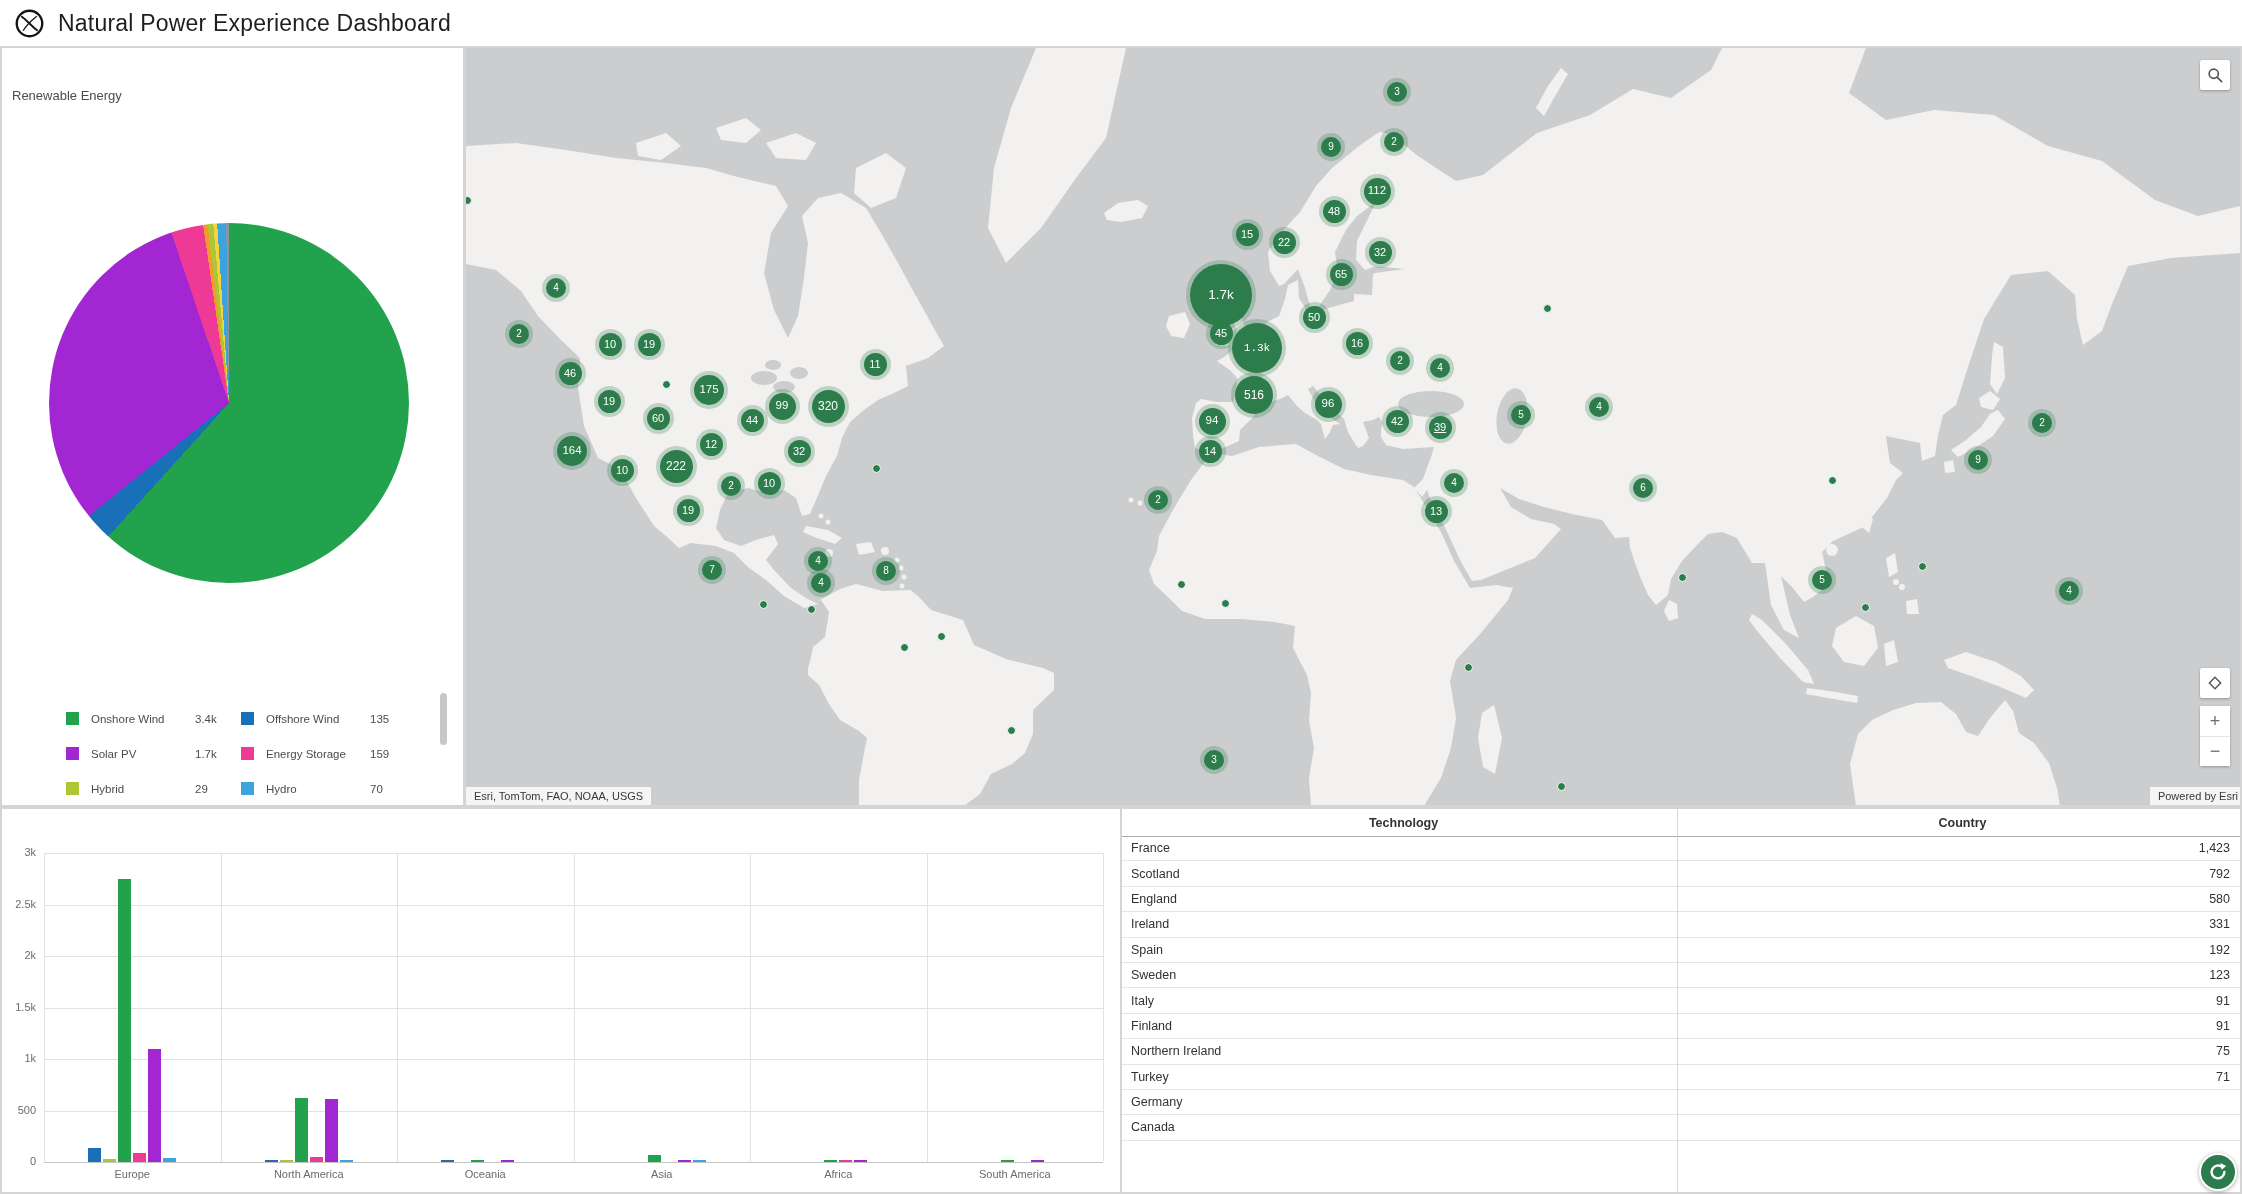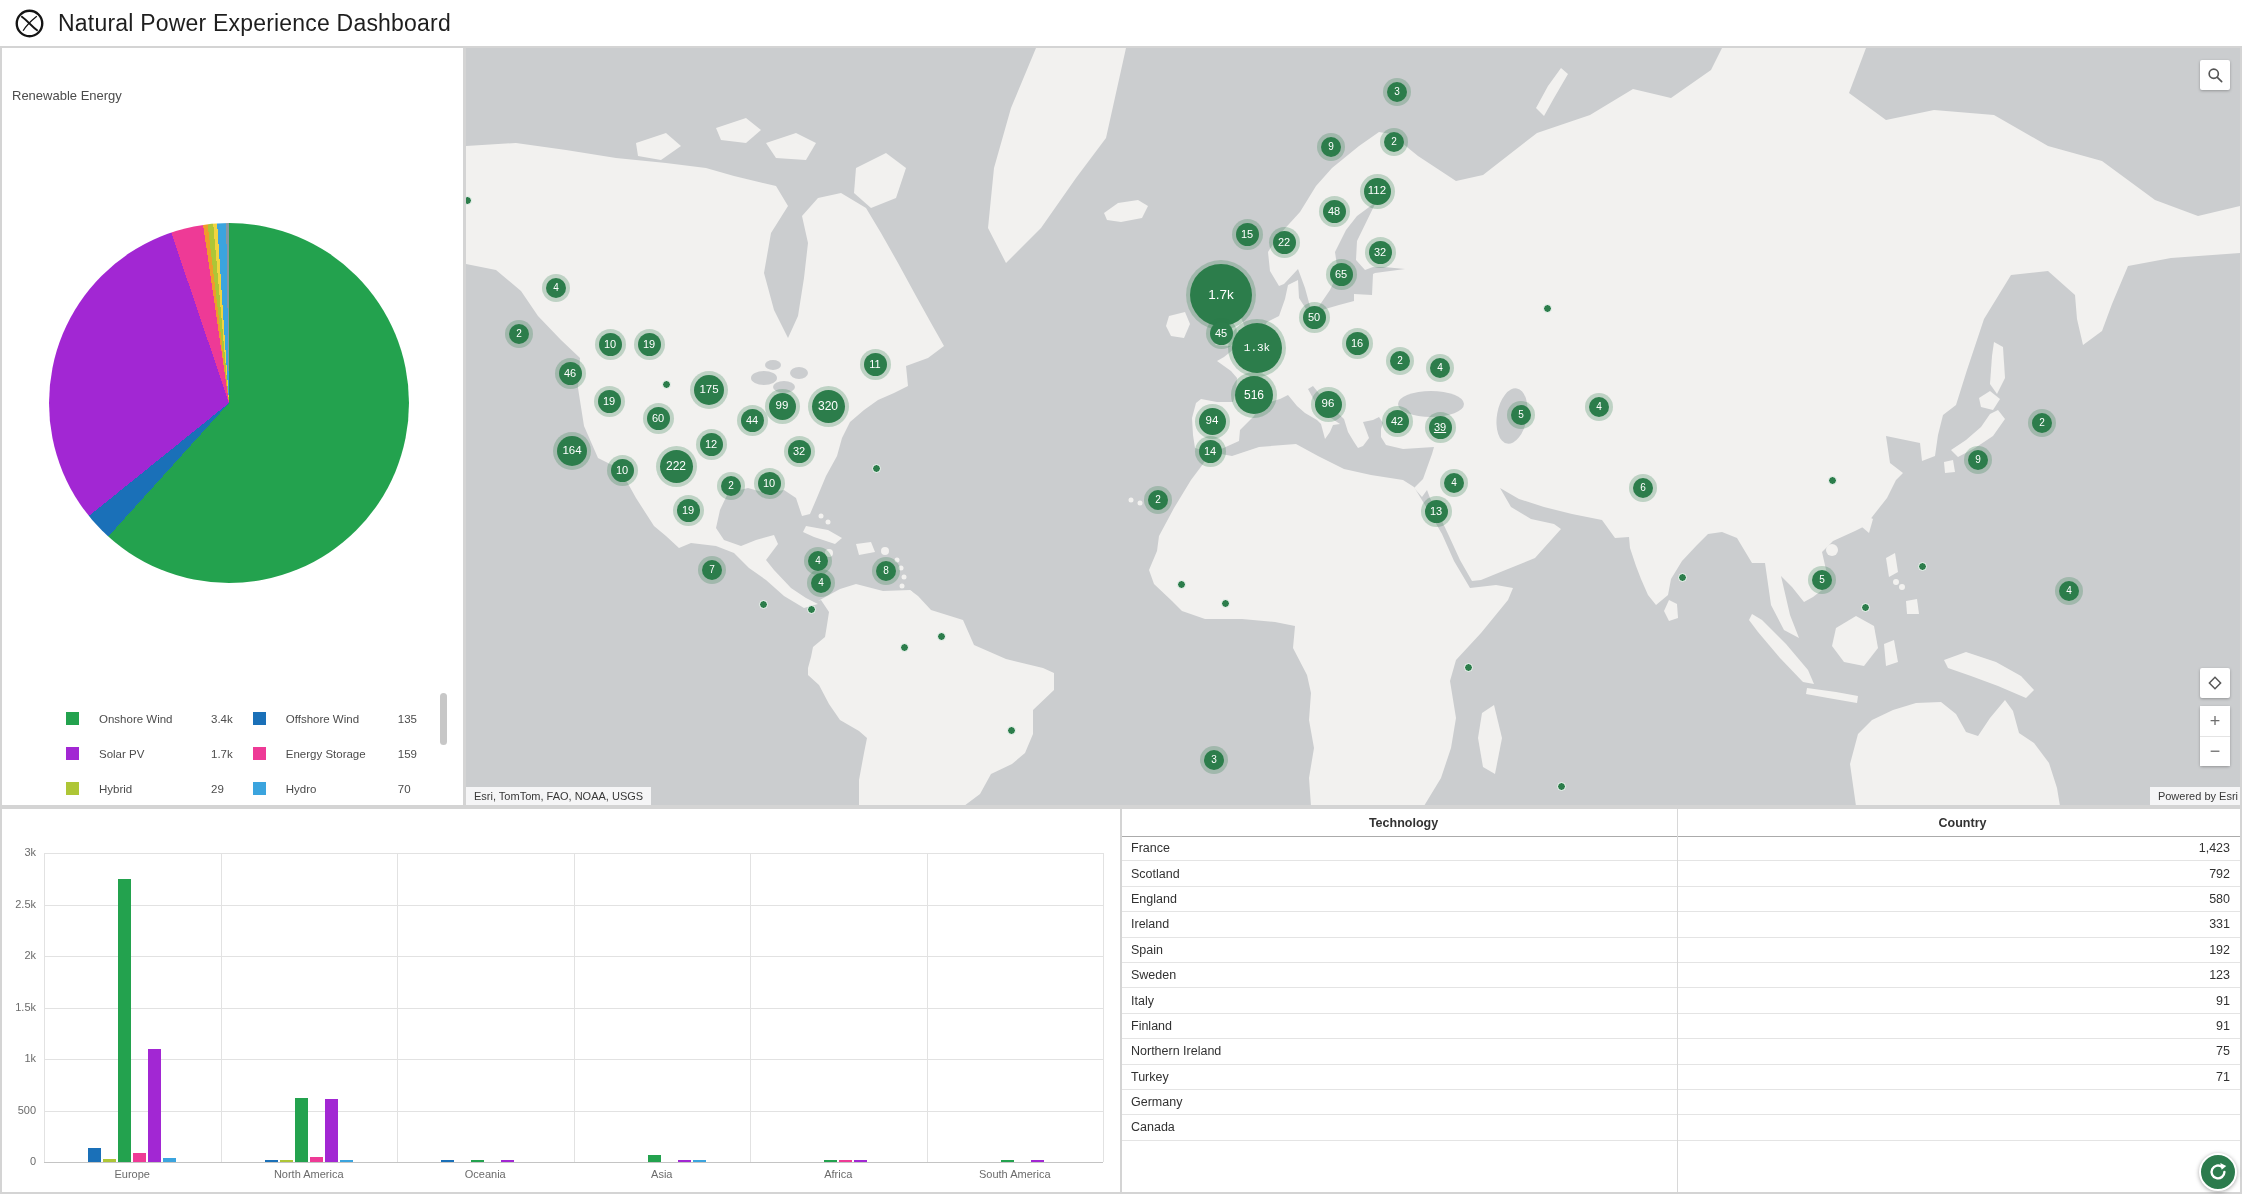--- a/index.html
+++ b/index.html
@@ -18,21 +18,21 @@
   .panel{position:absolute;background:#ffffff;box-sizing:border-box;}
   .pie-panel{left:2px;top:48px;width:461px;height:757px;}
   .map-panel{left:466px;top:48px;width:1774px;height:757px;background:#cbcdcf;overflow:hidden;}
   .chart-panel{left:2px;top:809px;width:1118px;height:383px;}
   .table-panel{left:1122px;top:809px;width:1118px;height:383px;overflow:hidden;}
   
   .ptitle{position:absolute;left:10px;top:8px;font-size:13px;color:#4c4c4c;margin-top:32px;}
   .pie{position:absolute;left:47px;top:175px;width:360px;height:360px;border-radius:50%;}
   .legend{position:absolute;left:64px;top:663px;width:330px;display:grid;
     grid-template-columns:1fr 1fr;column-gap:20px;row-gap:20px;}
-  .lrow{display:flex;align-items:center;gap:20px;height:15px;}
+  .lrow{display:flex;align-items:center;gap:12px;height:15px;}
   .sw{width:13px;height:13px;flex:0 0 13px;}
   .ll{font-size:11.5px;color:#4c4c4c;width:92px;white-space:nowrap;}
   .lv{font-size:11.5px;color:#4c4c4c;}
   .lscroll{position:absolute;right:16px;top:645px;width:7px;height:52px;background:#c7c7c7;border-radius:4px;}
   
   .map-svg{position:absolute;left:0;top:0;}
   .mlayer{position:absolute;inset:0;}
   .marker{position:absolute;border-radius:50%;background:#2c7d4b;color:#fff;
     display:flex;align-items:center;justify-content:center;
     box-shadow:0 0 0 4px rgba(44,125,75,.26);cursor:pointer;line-height:1;}

